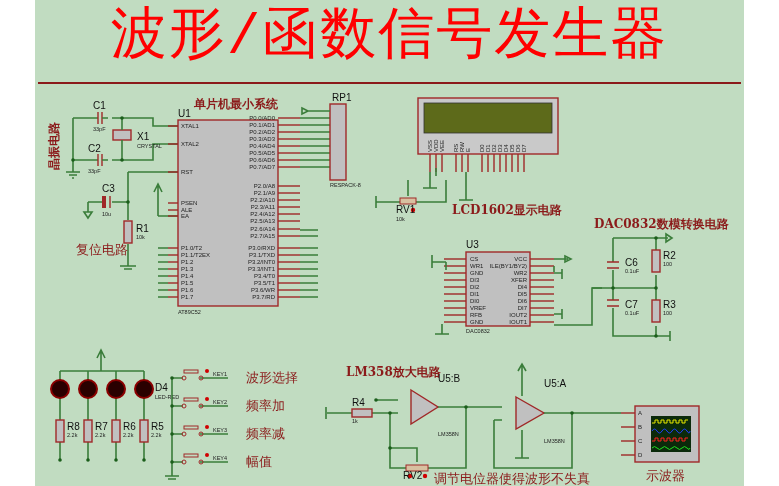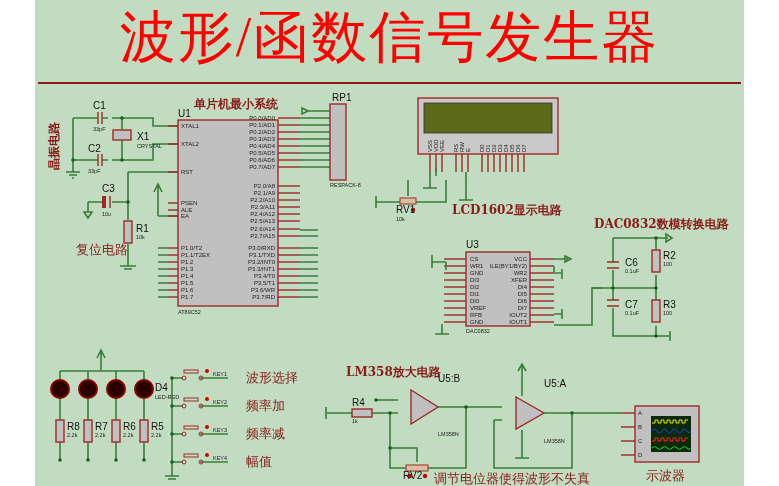--- a/index.html
+++ b/index.html
@@ -1,18 +1,18 @@
 <!DOCTYPE html>
 <html><head>
 <meta charset="utf-8">
 <style>
   html,body{margin:0;padding:0;background:#fff;}
   body{width:779px;height:486px;position:relative;overflow:hidden;font-family:"Liberation Sans",sans-serif;}
   #panel{position:absolute;left:35px;top:0;width:709px;height:486px;background:#c1dcc1;}
-  #title{position:absolute;left:0;top:4px;width:709px;text-align:center;color:#ff0000;font-family:Liberation Serif, serif;font-size:56px;letter-spacing:2px;line-height:66px;}
+  #title{position:absolute;left:0;top:4px;width:709px;text-align:center;color:#ff0000;font-family:Liberation Mono, monospace;font-size:56px;letter-spacing:2px;line-height:66px;}
   #divider{position:absolute;left:3px;top:82px;width:703px;height:2px;background:#8b1a1a;}
   svg{position:absolute;left:0;top:0;}
   .w{stroke:#3a7d3a;stroke-width:1.6;fill:none;}
   .p{stroke:#a02828;stroke-width:1.4;fill:none;}
   .chip{fill:#c0c0c0;stroke:#a02828;stroke-width:1.4;}
   .dot{fill:#1b5e1b;}
   .lbl{font-family:"Liberation Sans",sans-serif;font-size:6px;fill:#222;}
   .ref{font-family:"Liberation Sans",sans-serif;font-size:10px;fill:#111;}
   .sec{font-family:"DejaVu Serif",serif;font-size:12px;fill:#8b1a1a;font-weight:bold;}
   .cn{font-family:"DejaVu Serif",serif;font-size:13px;fill:#8b1a1a;}

